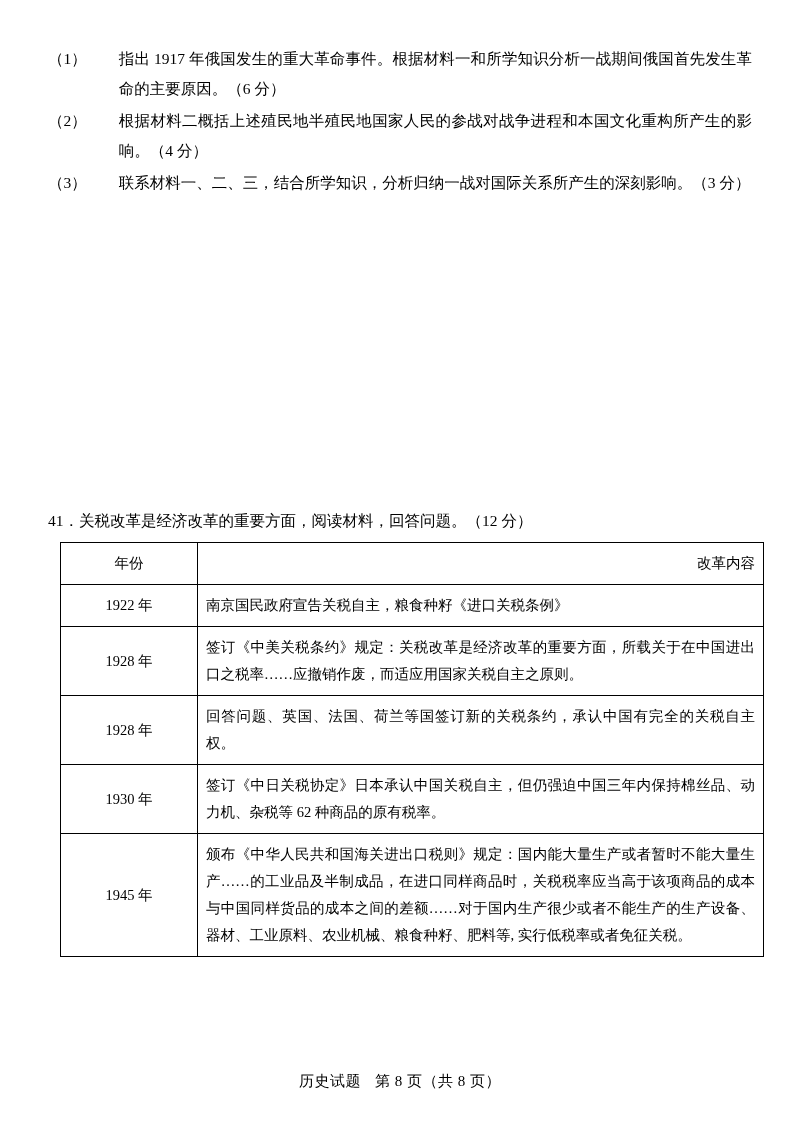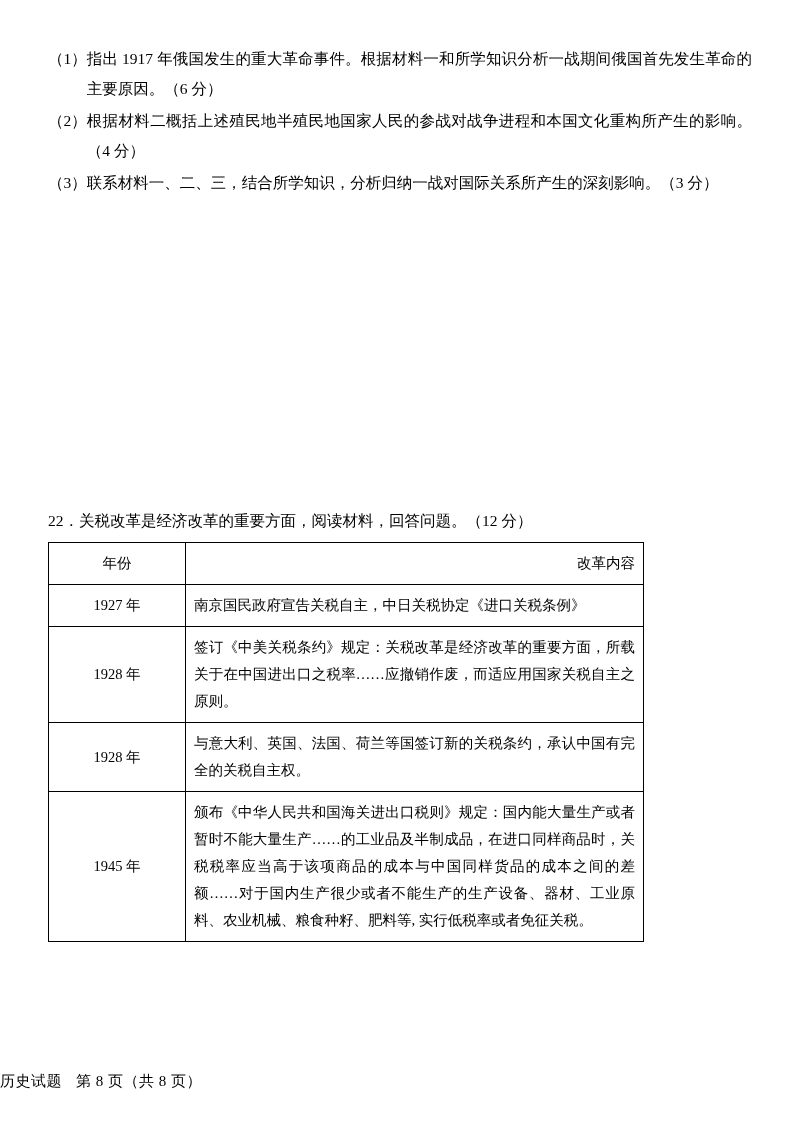--- a/index.html
+++ b/index.html
@@ -33,34 +33,35 @@
     margin-bottom: 2px;
   }
   .q-marker {
     white-space: nowrap;
     flex: 0 0 auto;
   }
   .q-body {
     flex: 1 1 auto;
     text-align: justify;
     text-justify: inter-ideograph;
+    margin-left: 32px;
   }
   .spacer {
     height: 300px;
   }
   .section-title {
     font-size: 15.5px;
     line-height: 30px;
     margin-top: 6px;
     margin-bottom: 6px;
   }
   table.tax-table {
     border-collapse: collapse;
-    width: 596px;
-    margin-left: 0px;
+    width: 704px;
+    margin-left: 12px;
     table-layout: fixed;
   }
   table.tax-table td, table.tax-table th {
     border: 1px solid #000000;
     padding: 7px 8px;
     font-size: 14.5px;
     line-height: 27px;
     vertical-align: middle;
     font-weight: normal;
   }
@@ -73,21 +74,21 @@
   }
   table.tax-table td.col-content {
     text-align: justify;
     text-justify: inter-ideograph;
   }
   .footer {
     position: absolute;
     left: 0;
     right: 0;
     bottom: 48px;
-    text-align: left;
+    text-align: center;
     font-size: 15px;
     letter-spacing: 0.5px;
     font-family: Liberation Serif, serif;
   }
   .footer .fsep { display:inline-block; width: 14px; }
 </style>
 </head>
 <body>
 
 <div class="page">
@@ -102,41 +103,45 @@
       <span class="q-body">根据材料二概括上述殖民地半殖民地国家人民的参战对战争进程和本国文化重构所产生的影响。（4 分）</span>
     </div>
     <div class="q-item">
       <span class="q-marker">（3）</span>
       <span class="q-body">联系材料一、二、三，结合所学知识，分析归纳一战对国际关系所产生的深刻影响。（3 分）</span>
     </div>
   </div>
 
   <div class="spacer"></div>
 
-  <div class="section-title">22．关税改革是经济改革的重要方面，阅读材料，回答问题。（12 分）</div>
+  <div class="section-title">41．关税改革是经济改革的重要方面，阅读材料，回答问题。（12 分）</div>
 
   <table class="tax-table">
     <thead>
       <tr>
         <th class="col-year">年份</th>
         <th class="col-content">改革内容</th>
       </tr>
     </thead>
     <tbody>
       <tr>
-        <td class="col-year">1927 年</td>
-        <td class="col-content">南京国民政府宣告关税自主，中日关税协定《进口关税条例》</td>
+        <td class="col-year">1922 年</td>
+        <td class="col-content">南京国民政府宣告关税自主，粮食种籽《进口关税条例》</td>
       </tr>
       <tr>
         <td class="col-year">1928 年</td>
         <td class="col-content">签订《中美关税条约》规定：关税改革是经济改革的重要方面，所载关于在中国进出口之税率……应撤销作废，而适应用国家关税自主之原则。</td>
       </tr>
       <tr>
         <td class="col-year">1928 年</td>
-        <td class="col-content">与意大利、英国、法国、荷兰等国签订新的关税条约，承认中国有完全的关税自主权。</td>
+        <td class="col-content">回答问题、英国、法国、荷兰等国签订新的关税条约，承认中国有完全的关税自主权。</td>
+      </tr>
+      <tr>
+        <td class="col-year">1930 年</td>
+        <td class="col-content">签订《中日关税协定》日本承认中国关税自主，但仍强迫中国三年内保持棉丝品、动力机、杂税等 62 种商品的原有税率。</td>
       </tr>
       <tr>
         <td class="col-year">1945 年</td>
         <td class="col-content">颁布《中华人民共和国海关进出口税则》规定：国内能大量生产或者暂时不能大量生产……的工业品及半制成品，在进口同样商品时，关税税率应当高于该项商品的成本与中国同样货品的成本之间的差额……对于国内生产很少或者不能生产的生产设备、器材、工业原料、农业机械、粮食种籽、肥料等, 实行低税率或者免征关税。</td>
       </tr>
     </tbody>
   </table>
 
   <div class="footer">
     <span>历史试题</span><span class="fsep"></span><span>第 8 页（共 8 页）</span>

